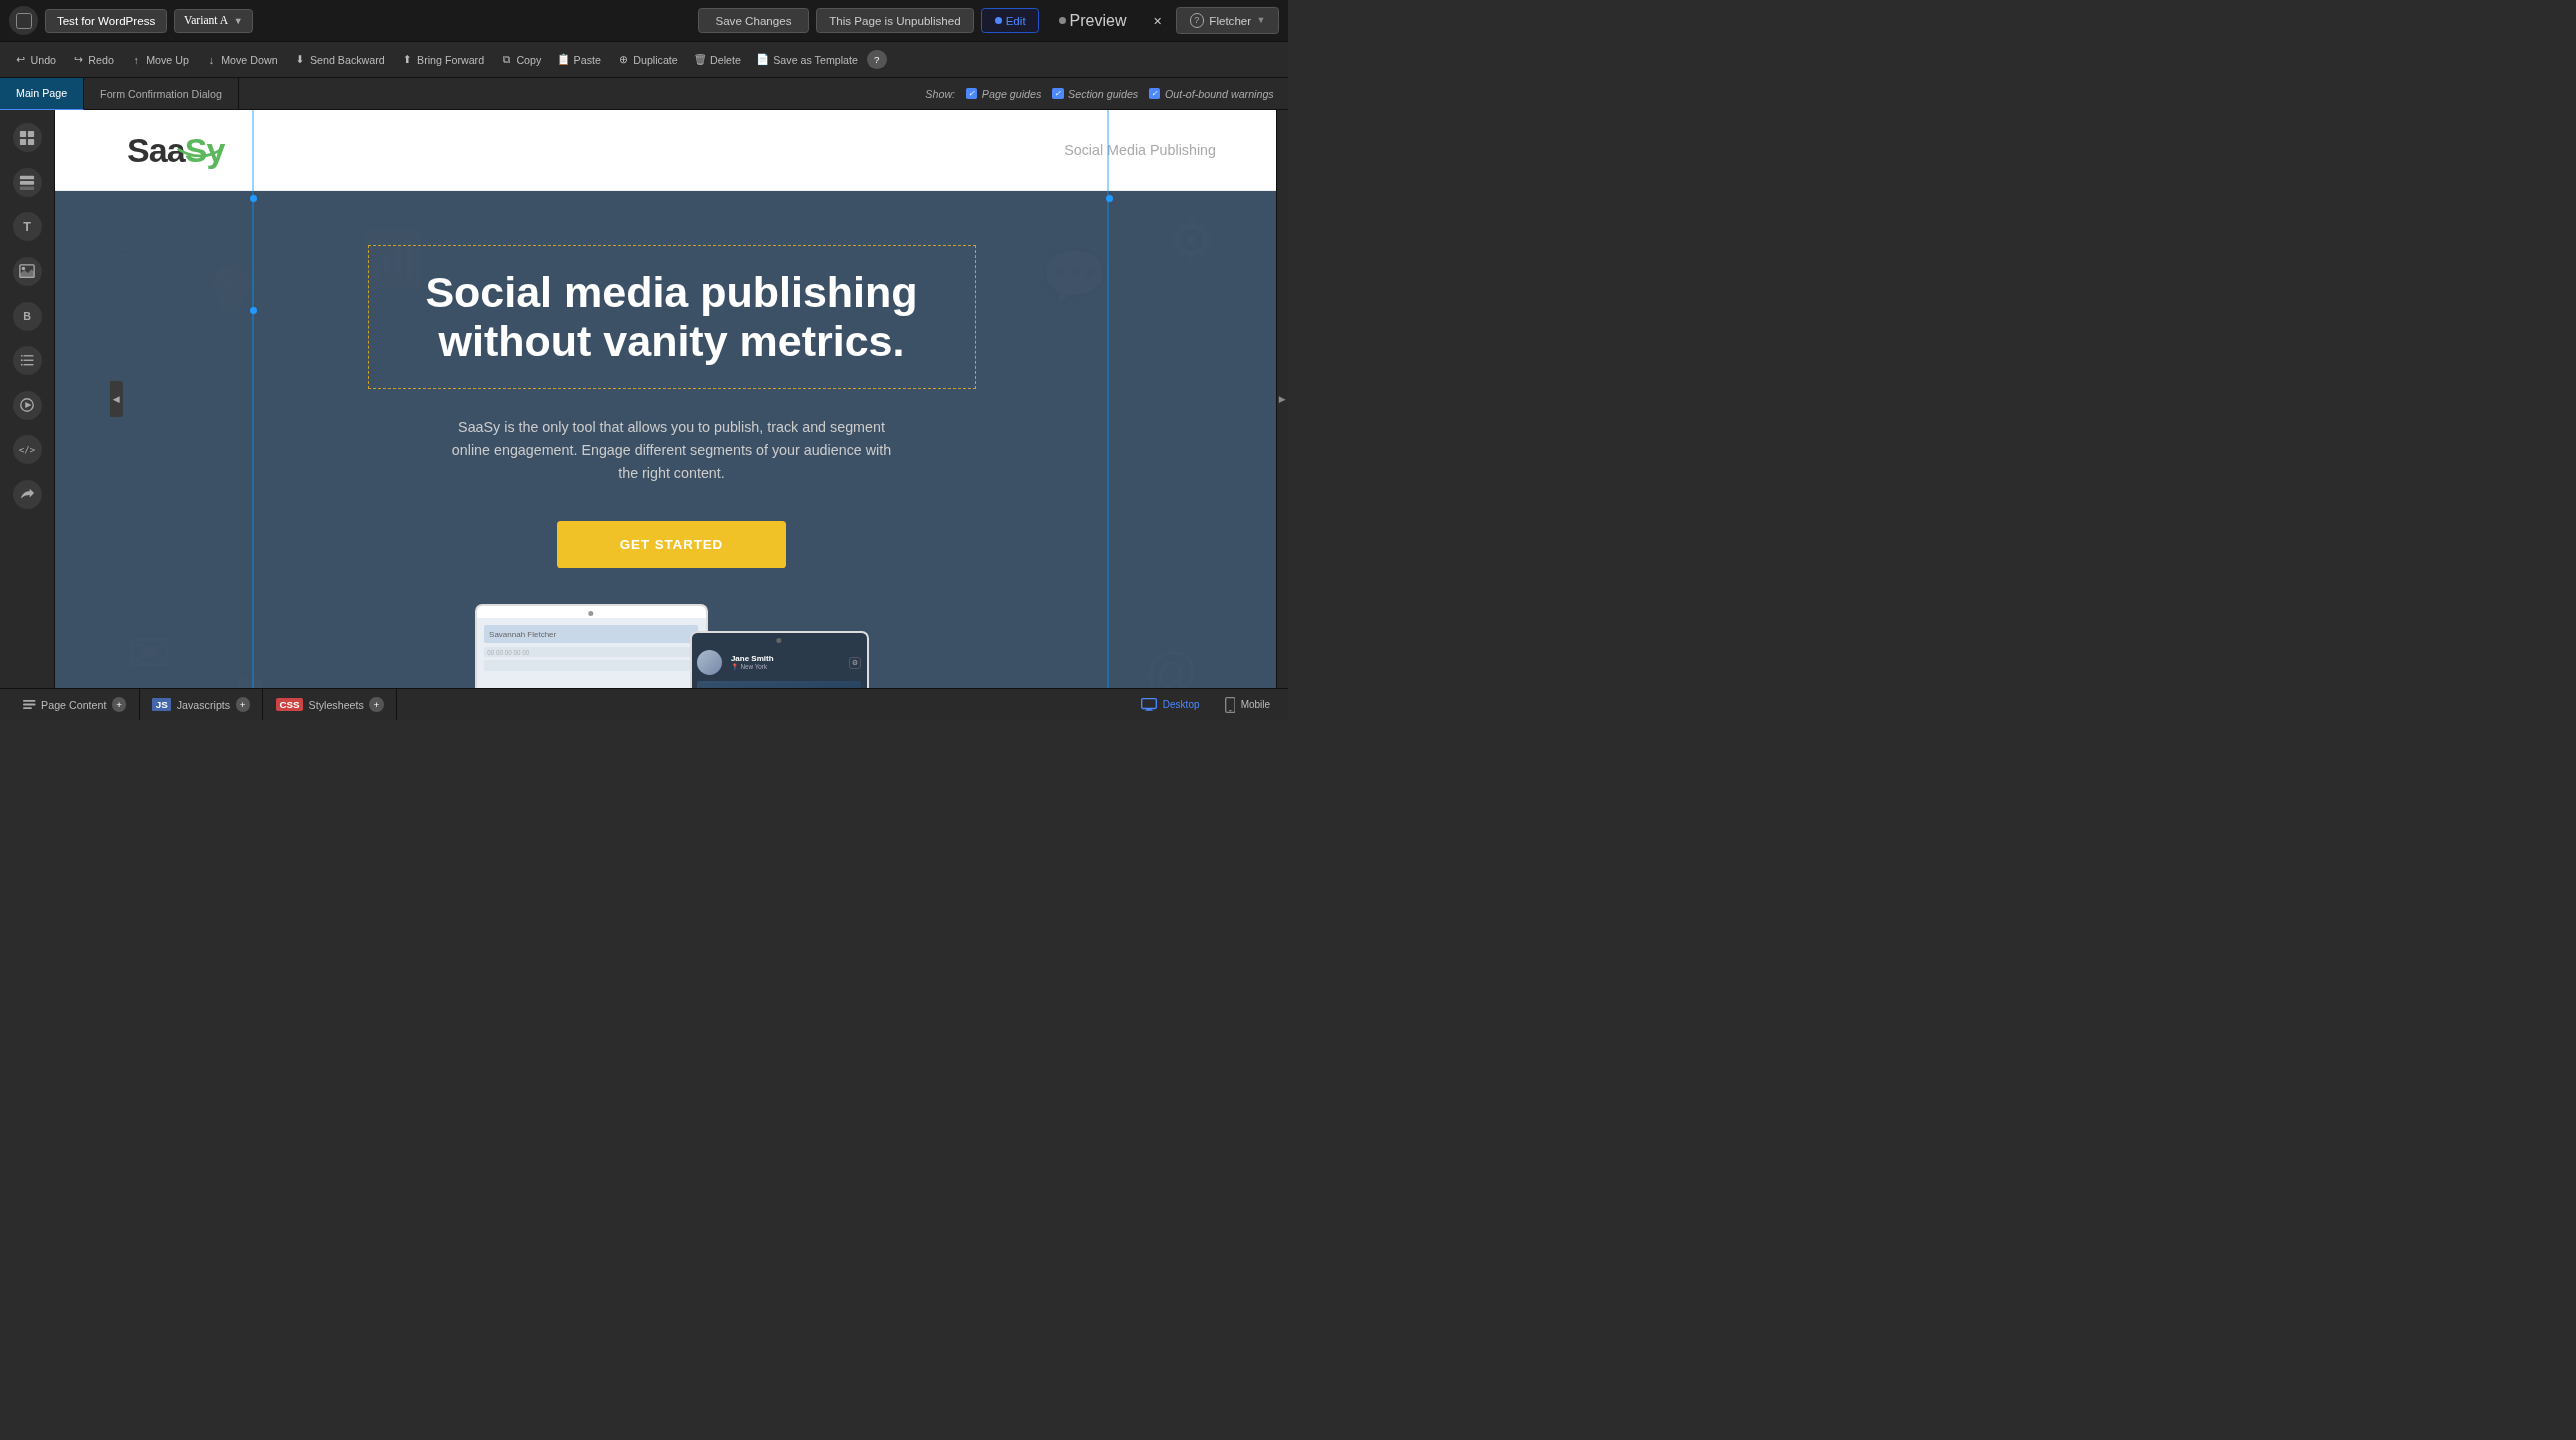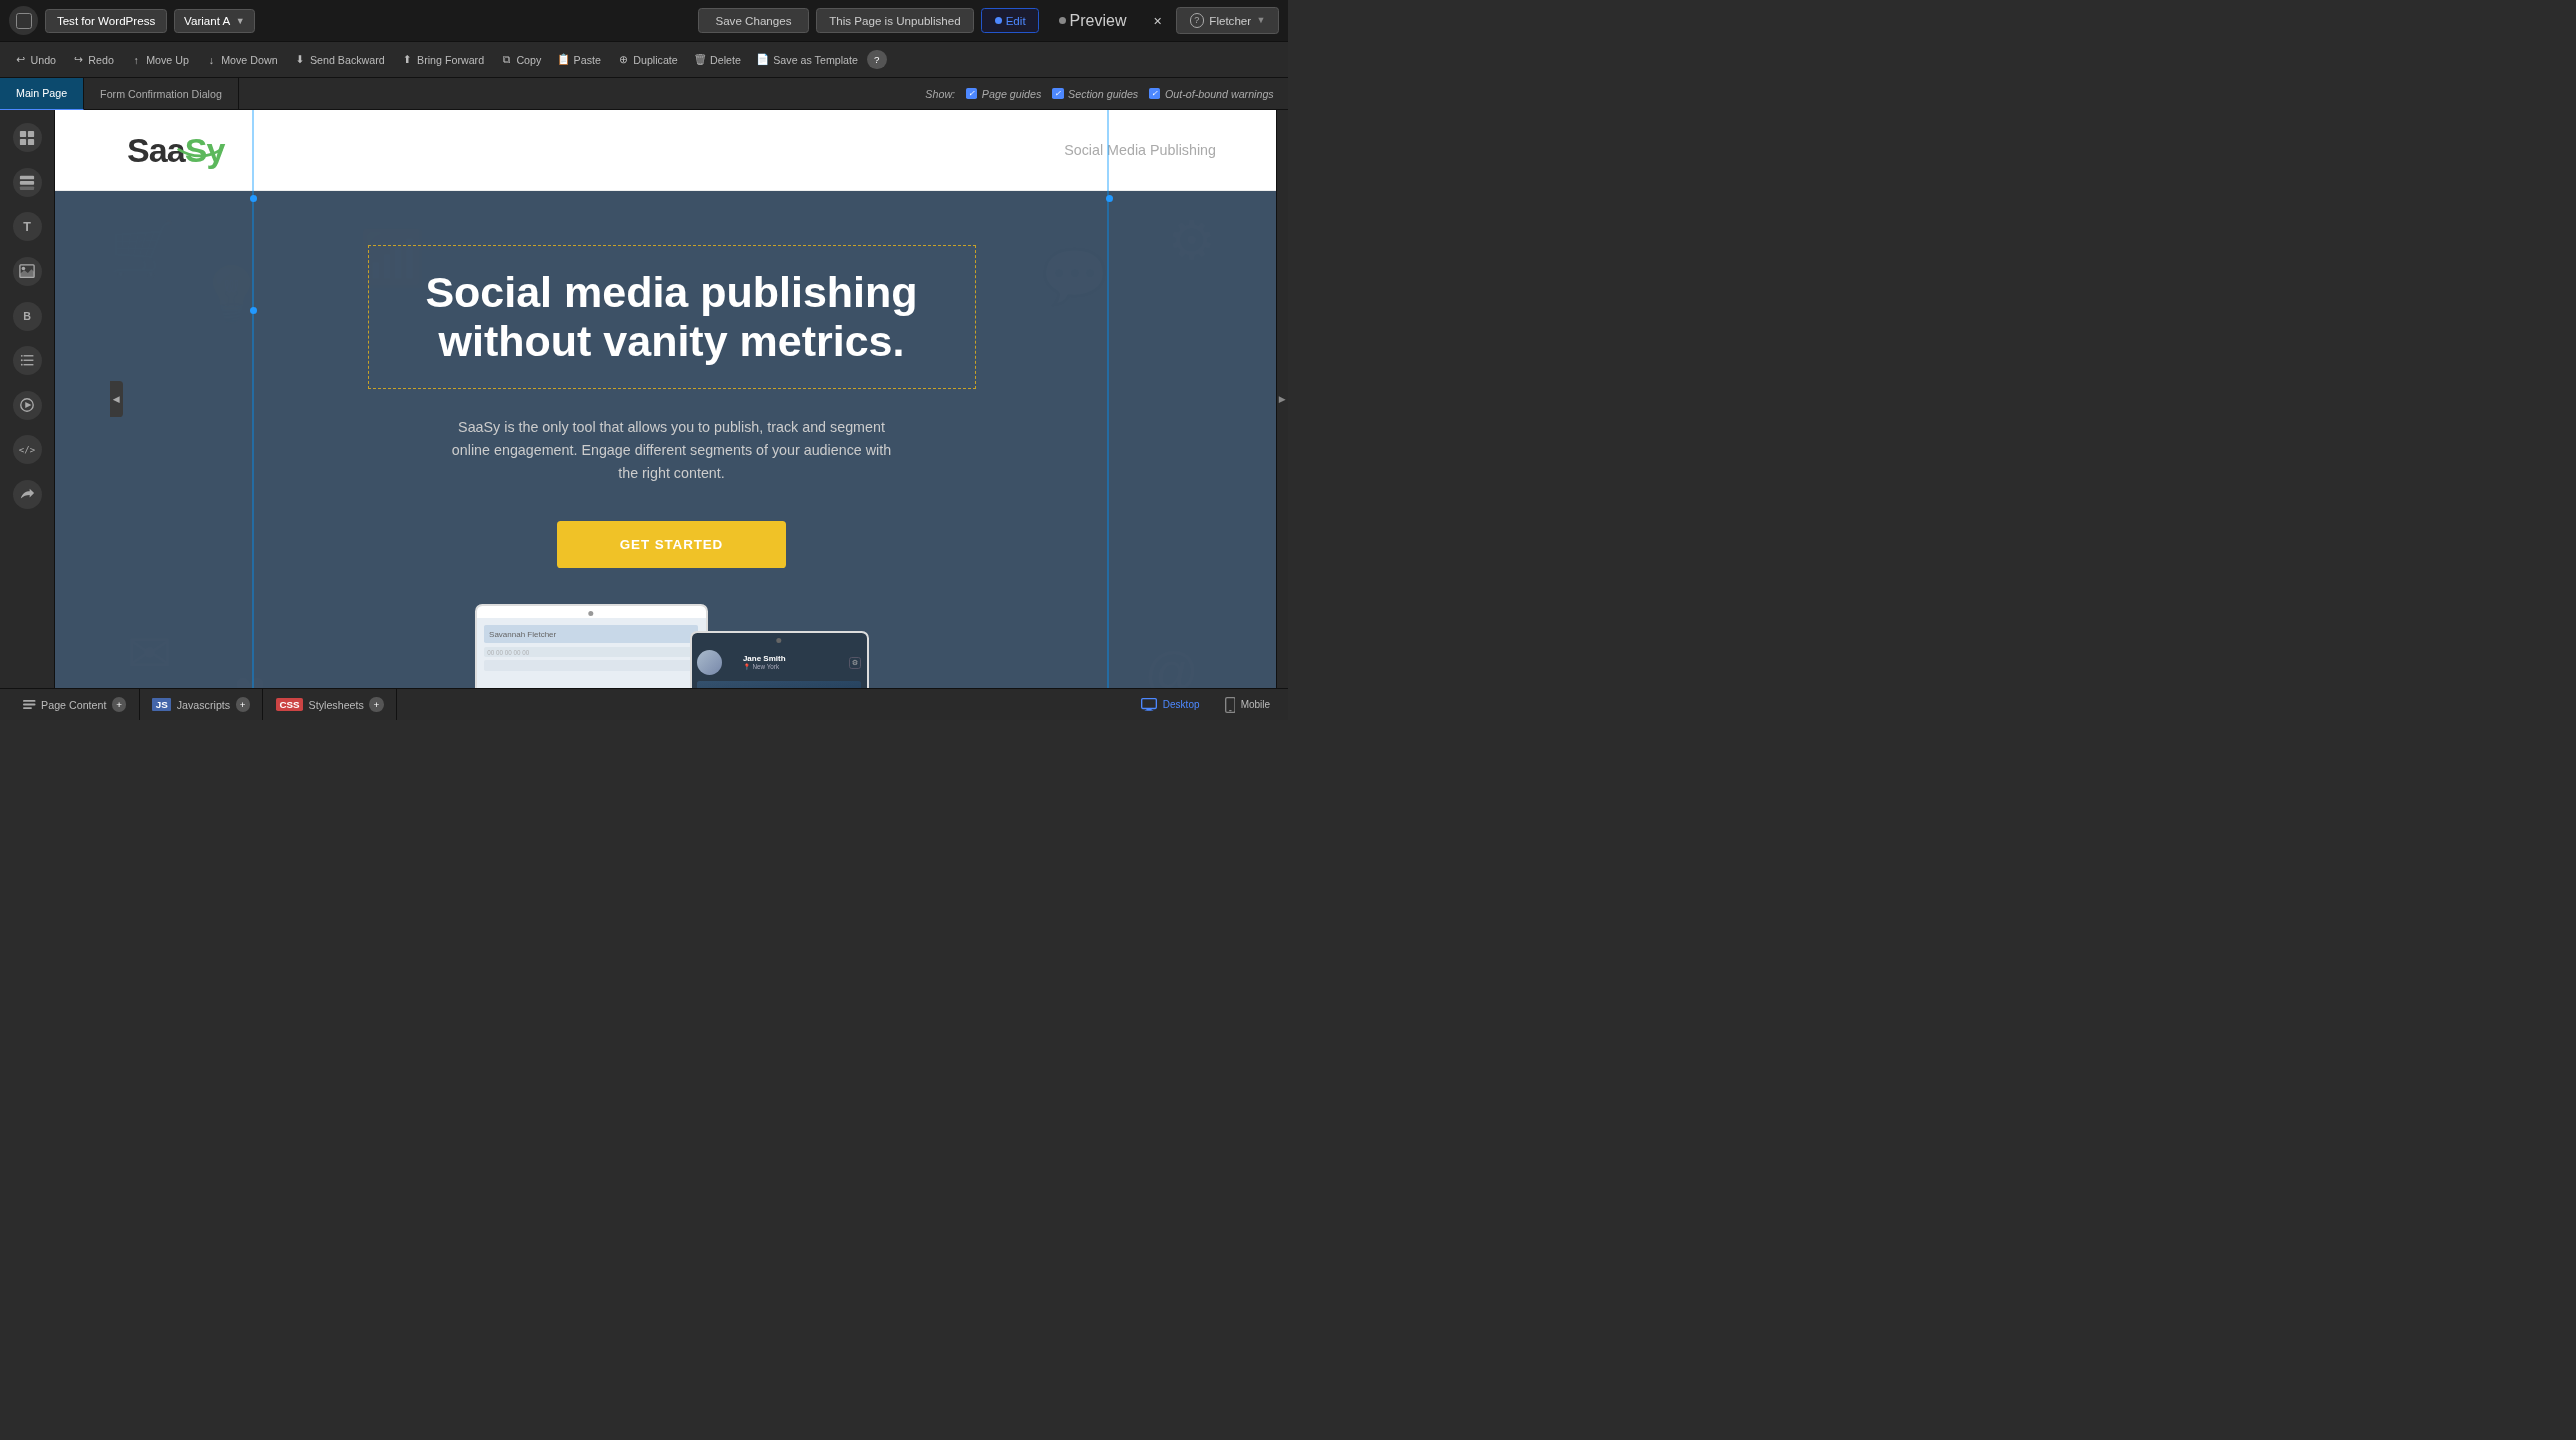--- a/index.html
+++ b/index.html
@@ -8,21 +8,21 @@
     
     .top-bar {
       display: flex; align-items: center; background: #1a1a1a; height: 42px; padding: 0 9px; gap: 7.2px; border-bottom: 0.9px solid #111;
     }
     .top-bar-logo { width: 29px; height: 29px; background: #333; border-radius: 50%; display: flex; align-items: center; justify-content: center; }
     .top-bar-logo-inner { width: 16px; height: 16px; border: 1.8px solid #888; border-radius: 2.7px; }
     .page-name-pill {
       background: #3a3a3a; border: 0.9px solid #555; border-radius: 3.6px; color: #fff; padding: 4.5px 10.7px; font-size: 11.6px; font-weight: 500;
     }
     .variant-pill {
-      background: #3a3a3a; border: 0.9px solid #555; border-radius: 3.6px; color: #fff; padding: 4.5px 9px; font-size: 11.6px; display: flex; align-items: center; gap: 5.4px; cursor: pointer;
+      background: #3a3a3a; border: 0.9px solid #555; border-radius: 3.6px; color: #fff; padding: 4.5px 9px; font-size: 11.6px; display: flex; align-items: center; gap: 5.4px; cursor: pointer; font-family: Liberation Serif, serif;
     }
     .variant-pill .arrow { font-size: 9px; color: #aaa; }
     .top-bar-spacer { flex: 1; }
     .btn-save-changes {
       background: #3a3a3a; border: 0.9px solid #555; border-radius: 3.6px; color: #ccc; padding: 5.4px 16px; font-size: 11.6px; cursor: pointer;
     }
     .btn-unpublished {
       background: #3a3a3a; border: 0.9px solid #555; border-radius: 3.6px; color: #ccc; padding: 5.4px 12.5px; font-size: 11.6px; cursor: pointer;
     }
     .btn-edit {
@@ -384,21 +384,21 @@
               <div style="padding:7.2px;">
                 <div style="background:#c8d8e8;height:18px;border-radius:1.8px;margin-bottom:3.6px;display:flex;align-items:center;padding:0 5.4px;font-size:8px;color:#666;">Savannah Fletcher</div>
                 <div style="background:#d5e0e8;height:10.7px;border-radius:1.8px;margin-bottom:2.7px;opacity:0.6;font-size:6.3px;padding:1.8px 3.6px;color:#888;">00 00 00 00 00</div>
                 <div style="background:#d5e0e8;height:10.7px;border-radius:1.8px;opacity:0.6;"></div>
               </div>
             </div>
           </div>
           <div class="device-phone" style="margin-left:-18px;background:#2a3a4a;">
             <div class="device-dot" style="background:#666;"></div>
             <div style="margin-top:12.5px;padding:5.4px;">
-              <div style="display:flex;align-items:center;gap:21px;margin-bottom:5.4px;">
+              <div style="display:flex;align-items:center;gap:9px;margin-bottom:5.4px;">
                 <div style="width:25px;height:25px;border-radius:50%;background:#8899aa;overflow:hidden;flex-shrink:0;">
                   <div style="width:100%;height:100%;background:linear-gradient(135deg,#aabbcc,#7788aa);"></div>
                 </div>
                 <div>
                   <div style="font-size:8px;color:#fff;font-weight:600;">Jane Smith</div>
                   <div style="font-size:6.3px;color:#aab;">📍 New York</div>
                 </div>
                 <div style="margin-left:auto;width:12.5px;height:12.5px;border:0.9px solid #556;border-radius:2.7px;display:flex;align-items:center;justify-content:center;">
                   <span style="font-size:7.2px;color:#aaa;">⚙</span>
                 </div>

